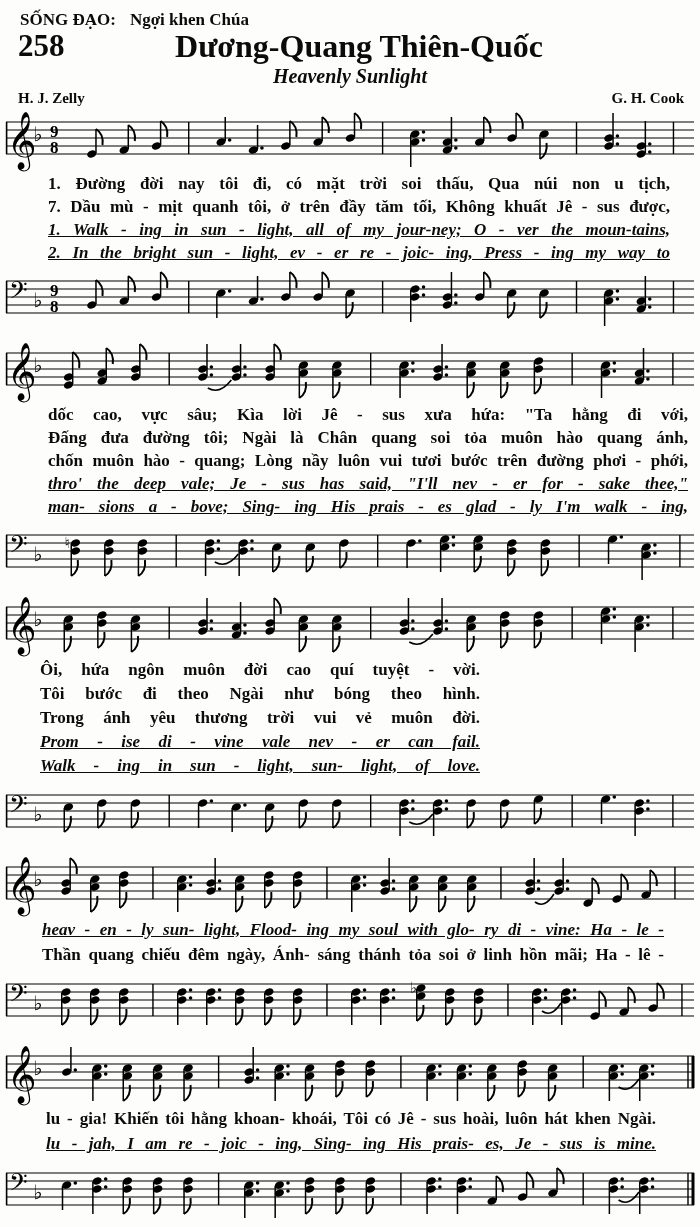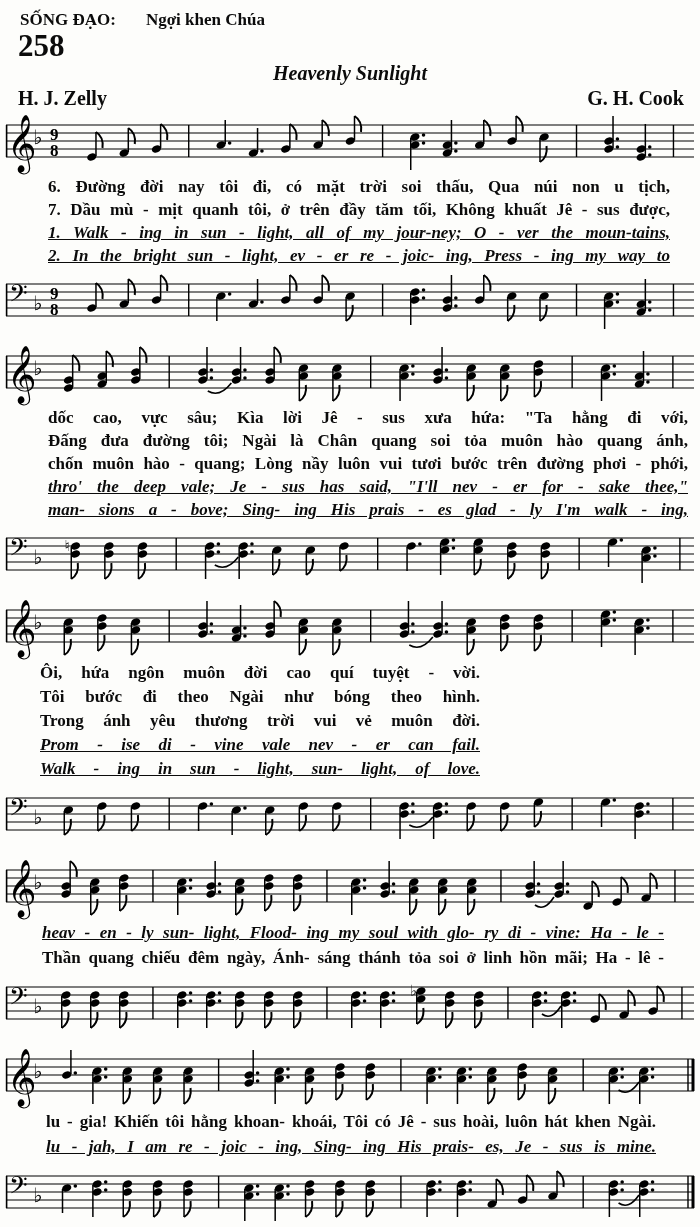--- a/index.html
+++ b/index.html
@@ -4,28 +4,28 @@
 <style>
   html,body{margin:0;padding:0;}
   body{
     width:700px;height:1227px;overflow:hidden;
     background:#fdfdfb;color:#0b0b0b;
     font-family:"Liberation Serif", serif;
     position:relative;
   }
   .page{padding:6px 0 0 0;}
   
-  .hdr-top{display:flex;align-items:baseline;gap:30px;padding:4px 0 0 20px;
+  .hdr-top{display:flex;align-items:baseline;gap:14px;padding:4px 0 0 20px;
     font-weight:bold;font-size:17px;}
   .hdr-row2{display:flex;align-items:flex-start;margin-top:0px;}
   .hymn-number{font-size:31px;font-weight:bold;padding-left:18px;width:90px;line-height:1;}
   .hymn-title{flex:1;text-align:center;font-size:32px;font-weight:bold;line-height:1.05;
     letter-spacing:0px;margin-right:90px;}
   .hymn-subtitle{text-align:center;font-size:20px;font-weight:bold;font-style:italic;margin-top:1px;}
-  .hdr-credits{display:flex;justify-content:space-between;font-weight:bold;font-size:20px;
+  .hdr-credits{display:flex;justify-content:space-between;font-weight:bold;font-size:15px;
     padding:2px 16px 0 18px;}
   
   .system{position:relative;}
   svg.staff{display:block;overflow:visible;}
   .lyrics{padding:3px 30px 2px 48px;}
   .lyrics .ln{
     font-size:17px;font-weight:bold;line-height:23px;white-space:nowrap;
     text-align:justify;text-align-last:justify;overflow:hidden;
   }
   .lyrics .en{font-style:italic;text-decoration:underline;}
@@ -43,20 +43,21 @@
 <body>
 
 <div class="page">
 
   <div class="hdr-top">
     <span>SỐNG ĐẠO:</span>
     <span>Ngợi khen Chúa</span>
   </div>
   <div class="hdr-row2">
     <div class="hymn-number">258</div>
+    <div class="hymn-title">Dương-Quang Thiên-Quốc</div>
   </div>
   <div class="hymn-subtitle">Heavenly Sunlight</div>
   <div class="hdr-credits">
     <span>H. J. Zelly</span>
     <span>G. H. Cook</span>
   </div>
 
   <div class="system">
     <svg class="staff" width="700" height="62">
         <line x1="6" y1="15" x2="694" y2="15" stroke="#000" stroke-width="1.15"></line>
@@ -121,21 +122,21 @@
         <circle cx="617.4263157894737" cy="29" r="1.8" fill="#000"></circle>
         <circle cx="617.4263157894737" cy="37" r="1.8" fill="#000"></circle>
         <ellipse cx="641.1421052631579" cy="39" rx="4.7" ry="3.5" fill="#000" transform="rotate(-18 641.1421052631579 39)"></ellipse>
         <ellipse cx="641.1421052631579" cy="47" rx="4.7" ry="3.5" fill="#000" transform="rotate(-18 641.1421052631579 47)"></ellipse>
         <line x1="645.3421052631579" y1="14" x2="645.3421052631579" y2="46" stroke="#000" stroke-width="1.5"></line>
         <circle cx="649.7421052631579" cy="37" r="1.8" fill="#000"></circle>
         <circle cx="649.7421052631579" cy="45" r="1.8" fill="#000"></circle>
         <line x1="673.457894736842" y1="15" x2="673.457894736842" y2="47" stroke="#000" stroke-width="1.4"></line>
       </svg>
     <div class="lyrics">
-      <div class="ln vn">6. Đường đời nay tôi đi, có mặt trời soi thấu, Qua núi non u tịch,</div>
+      <div class="ln vn">1. Đường đời nay tôi đi, có mặt trời soi thấu, Qua núi non u tịch,</div>
       <div class="ln vn">7. Dầu mù - mịt quanh tôi, ở trên đầy tăm tối, Không khuất Jê - sus được,</div>
       <div class="ln en">1. Walk - ing in sun - light, all of my jour-ney; O - ver the moun-tains,</div>
       <div class="ln en">2. In the bright sun - light, ev - er re - joic- ing, Press - ing my way to</div>
     </div>
     <svg class="staff" width="700" height="62">
         <line x1="6" y1="15" x2="694" y2="15" stroke="#000" stroke-width="1.15"></line>
         <line x1="6" y1="23" x2="694" y2="23" stroke="#000" stroke-width="1.15"></line>
         <line x1="6" y1="31" x2="694" y2="31" stroke="#000" stroke-width="1.15"></line>
         <line x1="6" y1="39" x2="694" y2="39" stroke="#000" stroke-width="1.15"></line>
         <line x1="6" y1="47" x2="694" y2="47" stroke="#000" stroke-width="1.15"></line>

